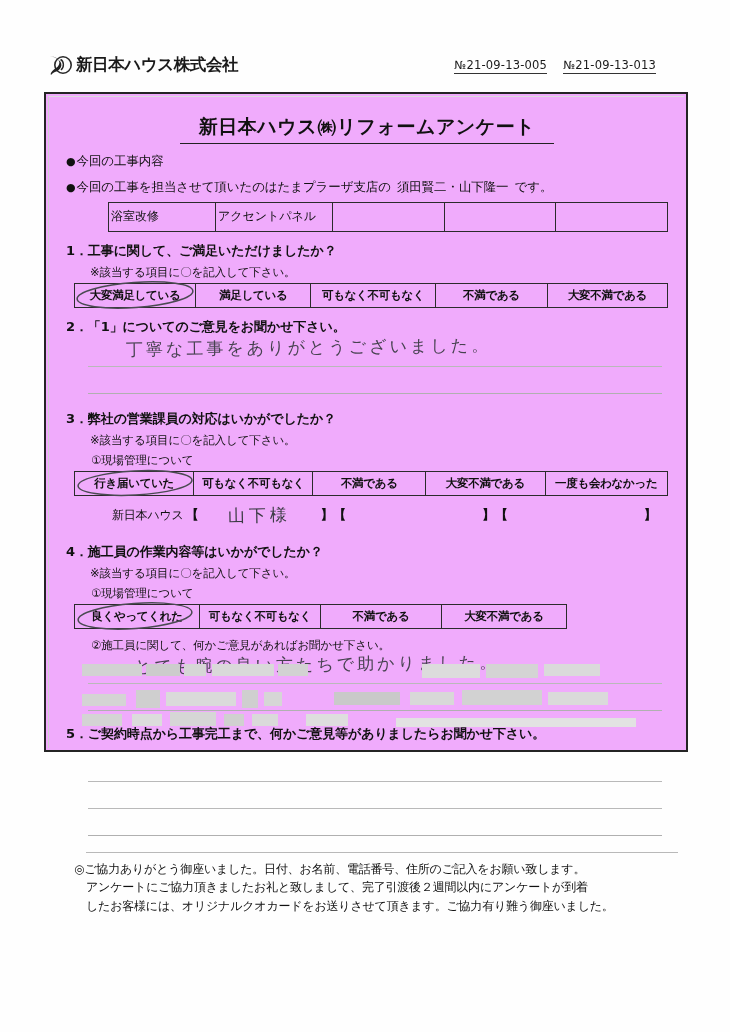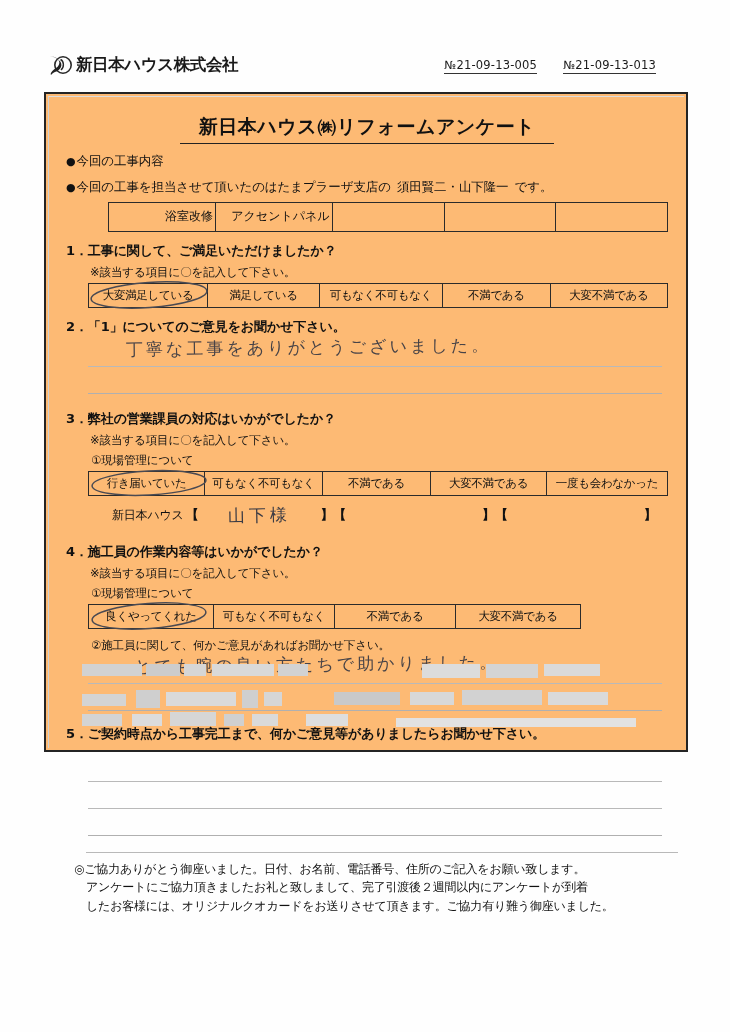--- a/index.html
+++ b/index.html
@@ -51,40 +51,40 @@
     font-weight: bold;
     letter-spacing: -0.4px;
     color: #1a1a1a;
     white-space: nowrap;
   }
   .doc-numbers {
     position: absolute;
     right: 30px;
     top: 6px;
     display: flex;
-    gap: 26px;
+    gap: 16px;
   }
   .doc-no {
     font-size: 11.5px;
     color: #1a1a1a;
     border-bottom: 1px solid #333;
     padding-bottom: 1px;
     white-space: nowrap;
     letter-spacing: 0.2px;
   }
 
   
   .frame {
     position: absolute;
     left: 44px;
     top: 92px;
     width: 644px;
     height: 660px;
     border: 2px solid #242424;
-    background: #fdba74;
+    background: #f0abfc;
     box-sizing: border-box;
   }
   .frame::before {
     
     content: "";
     position: absolute;
     left: 2px;
     top: 2px;
     right: 2px;
     bottom: 2px;
@@ -132,21 +132,21 @@
 
   
   .work-table {
     border-collapse: collapse;
     margin: 6px 0 0 42px;
     table-layout: fixed;
   }
   .work-table td {
     border: 1px solid #2b2b2b;
     height: 28px;
-    text-align: right;
+    text-align: left;
     font-size: 12px;
     vertical-align: middle;
     padding: 0 2px;
   }
   .wc-1 { width: 104px; }
   .wc-2 { width: 114px; }
   .wc-3 { width: 110px; }
   .wc-4 { width: 108px; }
   .wc-5 { width: 110px; }
 
@@ -167,22 +167,23 @@
   }
   .q-sub {
     font-size: 11.5px;
     margin: 5px 0 0 25px;
     letter-spacing: -0.1px;
   }
 
   
   .choice-table {
     border-collapse: collapse;
-    margin: 3px 0 0 22px;
+    margin: 3px 0 0 8px;
     table-layout: fixed;
+    font-weight: bold;
   }
   .choice-table td {
     border: 1px solid #2b2b2b;
     height: 23px;
     text-align: center;
     font-size: 11.5px;
     vertical-align: middle;
     position: relative;
     padding: 0 1px;
     letter-spacing: -0.3px;

